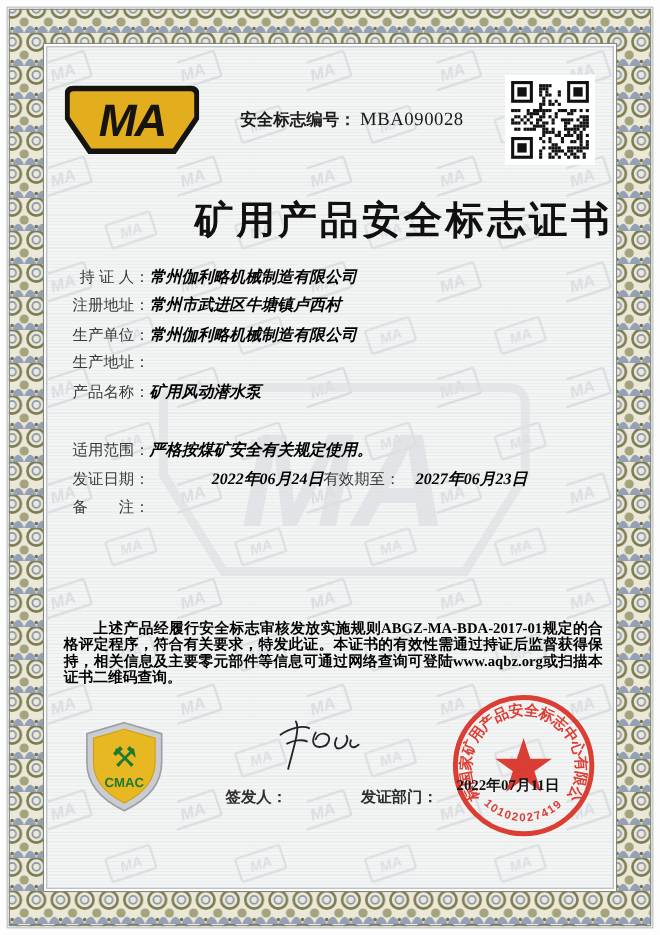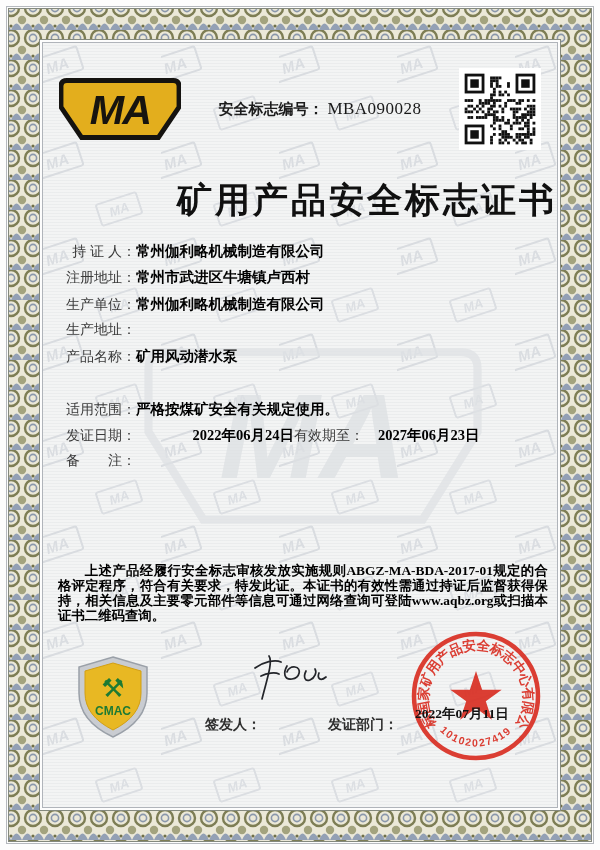--- a/index.html
+++ b/index.html
@@ -32,21 +32,21 @@
 
   .title { position:absolute; left:0; top:134px; width:100%; text-align:right;
     font-size:35px; font-weight:900; color:#101010; letter-spacing:3px; z-index:3;
     font-family:"Liberation Serif", serif; }
 
   .fields { position:absolute; left:15px; top:199px; width:488px; z-index:3; }
   .f-row { display:flex; align-items:baseline; height:26.3px; white-space:nowrap;text-align:right; }
   .f-label { font-family:"Liberation Sans", sans-serif; font-size:14px; color:#3a3a3a;
     min-width:78px; flex:0 0 auto; }
   .f-label.wide { min-width:0; margin-right:22px; }
-  .f-value { font-size:14.5px; color:#000; font-weight:700; }
+  .f-value { font-size:14.5px; color:#000; font-weight:700;font-style:italic; }
   .v-cjk { font-family:"Liberation Serif", serif; }
   .v-latin { font-family:"Liberation Sans", sans-serif; font-size:14px; letter-spacing:.2px; }
   .pair .v1 { min-width:158px; }
   .pair .l2 { min-width:0; margin-right:14px; }
 
   .statement { position:absolute; left:15px; top:521px; width:490px; z-index:3;
     font-size:13.4px; line-height:14.9px; font-weight:700; color:#000;
     text-align:justify; text-indent:2em; font-family:"Liberation Serif", serif; }
 
   .footer { position:absolute; left:0; top:0; width:100%; height:100%; z-index:3; pointer-events:none; }

